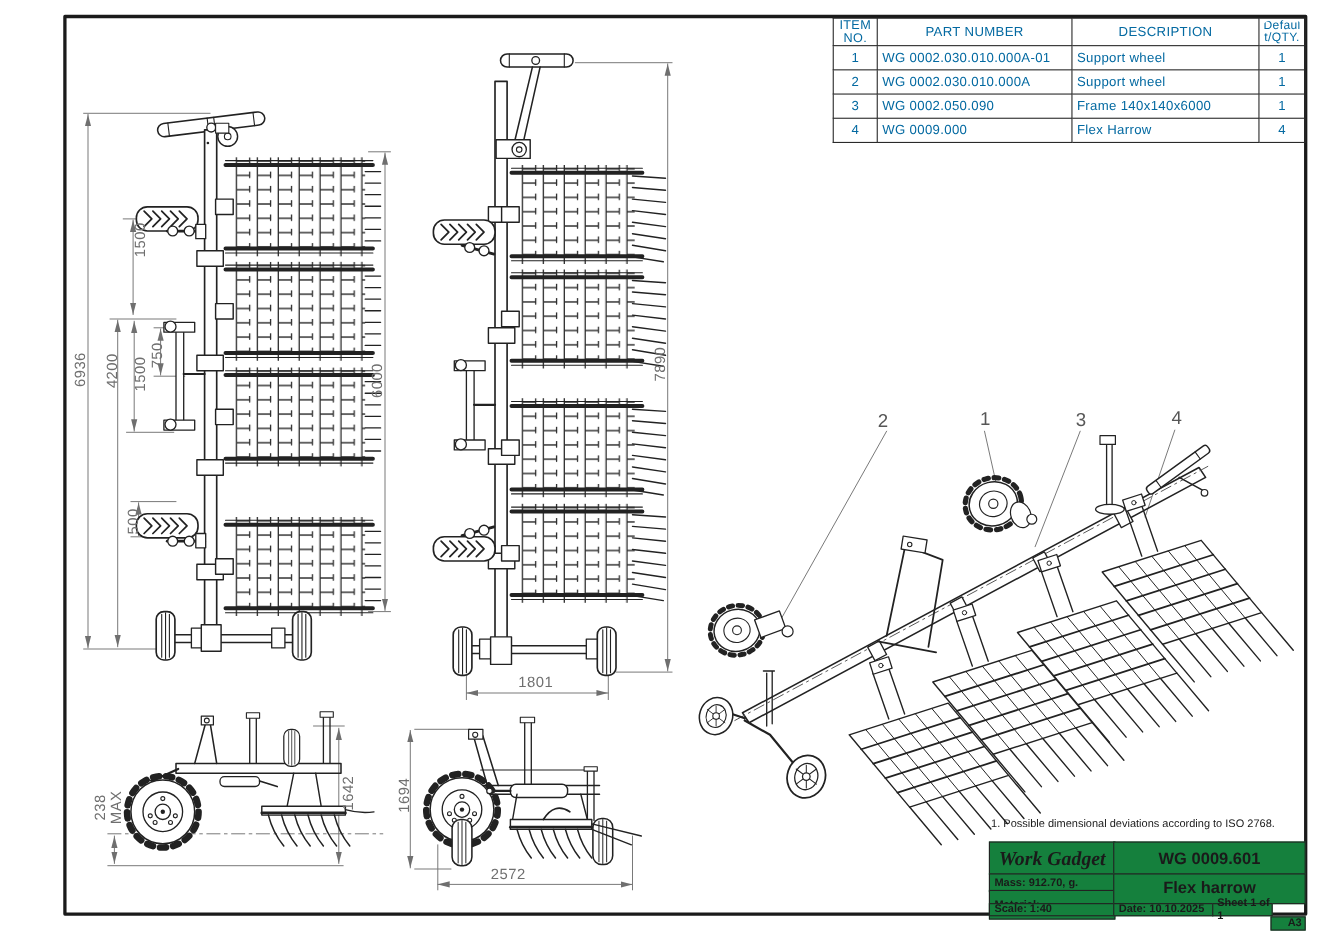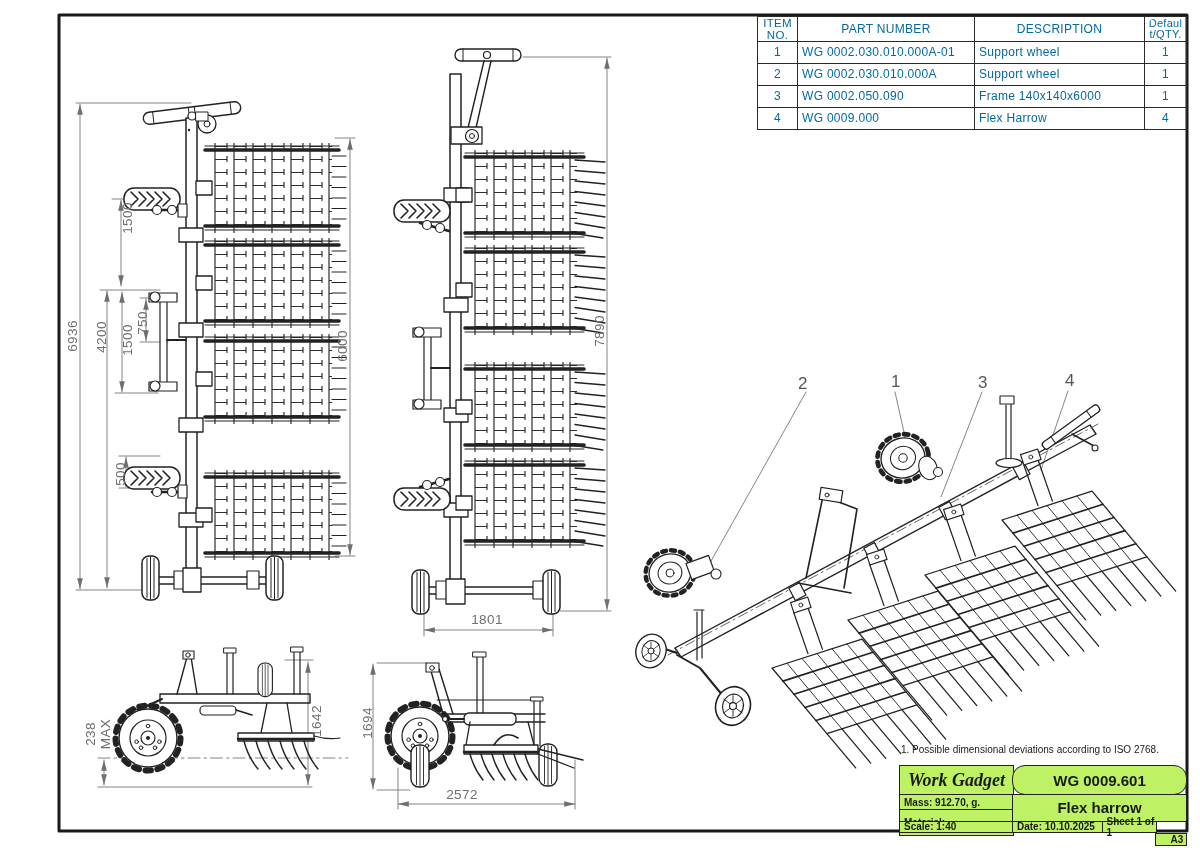--- a/index.html
+++ b/index.html
@@ -21,25 +21,25 @@
   .bom th,.bom td{border:1.6px solid #2a2a2a;padding:0 4px;height:21px;overflow:hidden;
        font-weight:400;letter-spacing:.3px;line-height:1.05;}
   .bom thead th{height:24px;text-align:center;}
   .bom td.c{text-align:center;}
   .bom th.qty{font-size:11px;word-break:break-all;padding:0 2px;border-radius:12px;}
   .bom th.item{font-size:11.5px;}
 
   
   .tb{position:absolute;left:899px;top:765px;width:288px;height:68px;color:#1a1a1a;}
   .tb .cell{position:absolute;border:1.6px solid #222;box-sizing:border-box;
-            display:flex;align-items:center;background:#bef264;}
+            display:flex;align-items:center;background:#15803d;}
   .tb .ctr{justify-content:center;}
   .cell.company{left:0;top:0;width:115px;height:30px;
             font-family:"Liberation Serif",serif;font-style:italic;font-weight:600;font-size:18px;}
-  .cell.partno{left:113px;top:0;width:175px;height:30px;font-weight:700;font-size:15px;border-radius:13px;}
+  .cell.partno{left:113px;top:0;width:175px;height:30px;font-weight:700;font-size:15px;}
   .cell.small{font-size:10px;font-weight:700;padding-left:4px;}
   .cell.mass{left:0;top:28.5px;width:115px;height:17px;}
   .cell.material{left:0;top:44px;width:115px;height:27px;}
   .cell.scale{left:0;top:55.5px;width:115px;height:12.5px;}
   .cell.title{left:113px;top:28.5px;width:175px;height:28.5px;font-weight:600;font-size:15px;}
   .cell.date{left:113px;top:55.5px;width:91px;height:12.5px;}
   .cell.sheetno{left:202.5px;top:55.5px;width:55px;height:12.5px;}
   .cell.paper{left:256px;top:68px;width:32px;height:12.5px;justify-content:center;padding-left:12px;}
   .note{position:absolute;left:901px;top:744px;font-size:10px;font-weight:400;color:#1a1a1a;}
 </style>

